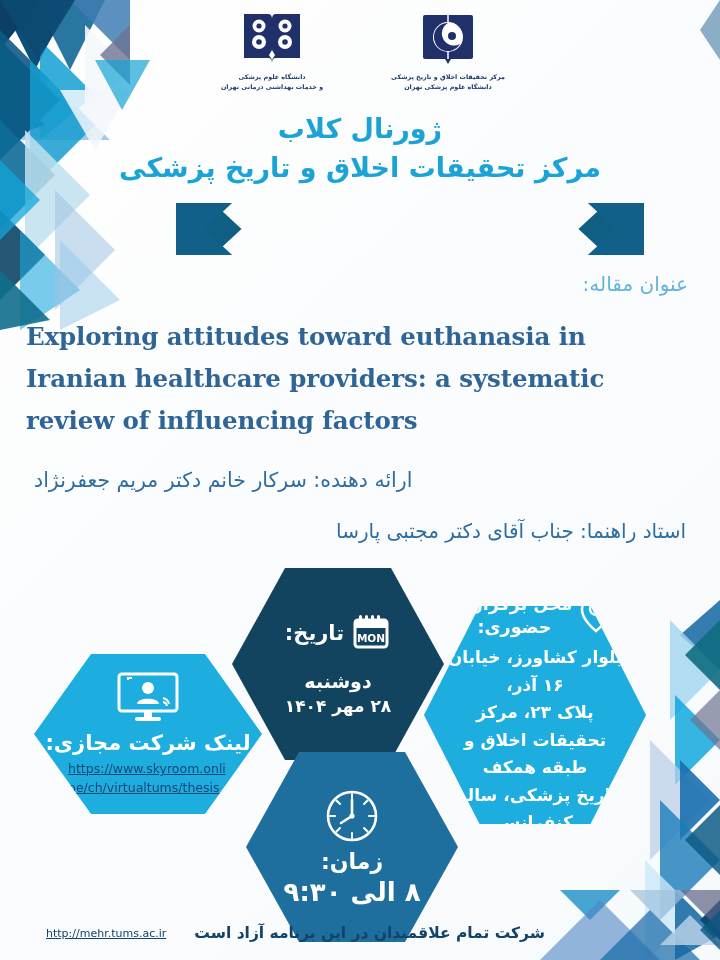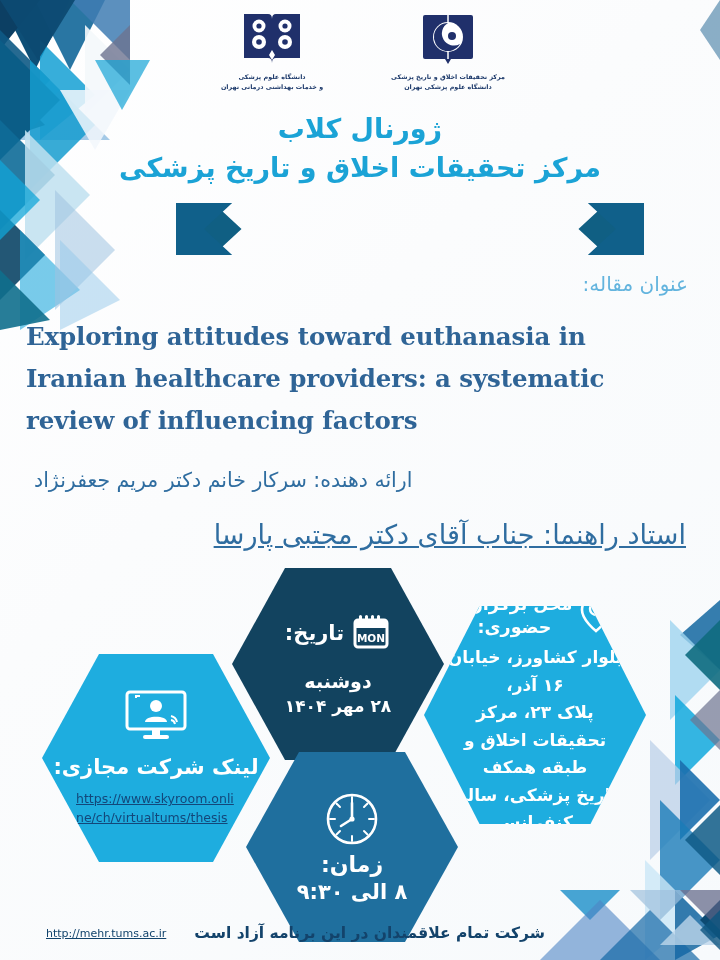--- a/index.html
+++ b/index.html
@@ -80,43 +80,42 @@
     color:#2f6496;
     letter-spacing:-.1px;
   }
 
   .presenter{
     position:absolute;top:468px;right:34px;left:34px;text-align:left;
     font-size:20.5px;color:#2f6da0;font-weight:normal;
   }
   .supervisor{
     position:absolute;top:519px;right:34px;left:34px;text-align:right;
-    font-size:27px;color:#2f6da0;font-weight:normal;text-decoration:underline;
+    font-size:20px;color:#2f6da0;font-weight:normal;
   }
 
   
   .hex{
     position:absolute;
     clip-path:polygon(25% 0%,75% 0%,100% 50%,75% 100%,25% 100%,0% 50%);
     display:flex;flex-direction:column;align-items:center;justify-content:center;
     text-align:center;color:#ffffff;
   }
   .hex-date{
     left:232px;top:568px;width:212px;height:192px;
     background:#12435f;
     clip-path:polygon(25% 0%,75% 0%,100% 50%,75% 100%,25% 100%,0% 50%);
   }
   .hex-place{
     left:424px;top:606px;width:222px;height:218px;
     background:#1eaddf;
   }
   .hex-link{
-    left:42px;top:654px;width:228px;height:208px;
+    left:34px;top:654px;width:228px;height:160px;
     background:#1eaddf;
-    gap:6px;
   }
   .hex-time{
     left:246px;top:752px;width:212px;height:190px;
     background:#1f6f9e;
   }
 
   .hex-head{display:flex;align-items:center;justify-content:center;gap:7px;}
   .hex-title{font-weight:bold;}
 
   .date-title{font-size:21px;font-weight:bold;line-height:1.25;}
@@ -128,21 +127,21 @@
 
   .link-title{font-size:21px;font-weight:bold;margin-top:2px;}
   .link-url{
     font-size:12.5px;line-height:1.52;margin-top:4px;width:160px;
     direction:ltr;text-align:left;word-break:break-all;
     color:#13477a;text-decoration:underline;font-weight:normal;
     font-family:"DejaVu Sans","Liberation Sans",sans-serif;
   }
 
   .time-title{font-size:22px;font-weight:bold;}
-  .time-val{font-size:21px;font-weight:bold;margin-top:3px;}
+  .time-val{font-size:26px;font-weight:bold;margin-top:3px;}
 
   
   .footer-note{
     position:absolute;bottom:18px;right:175px;
     font-size:15.5px;font-weight:bold;color:#13436b;
   }
   .footer-url{
     position:absolute;bottom:20px;left:18px;
     direction:ltr;font-size:11px;font-weight:normal;color:#11436c;
     font-family:"DejaVu Sans","Liberation Sans",sans-serif;

